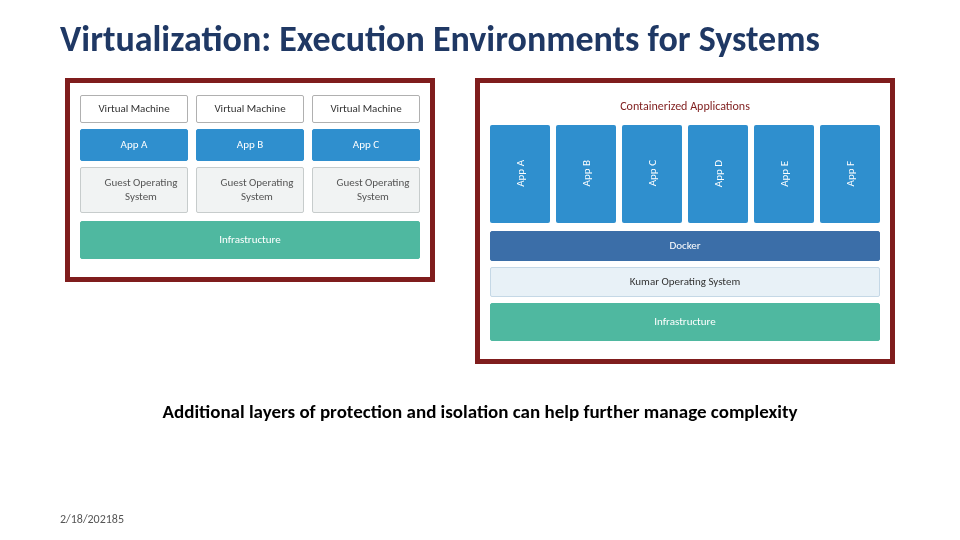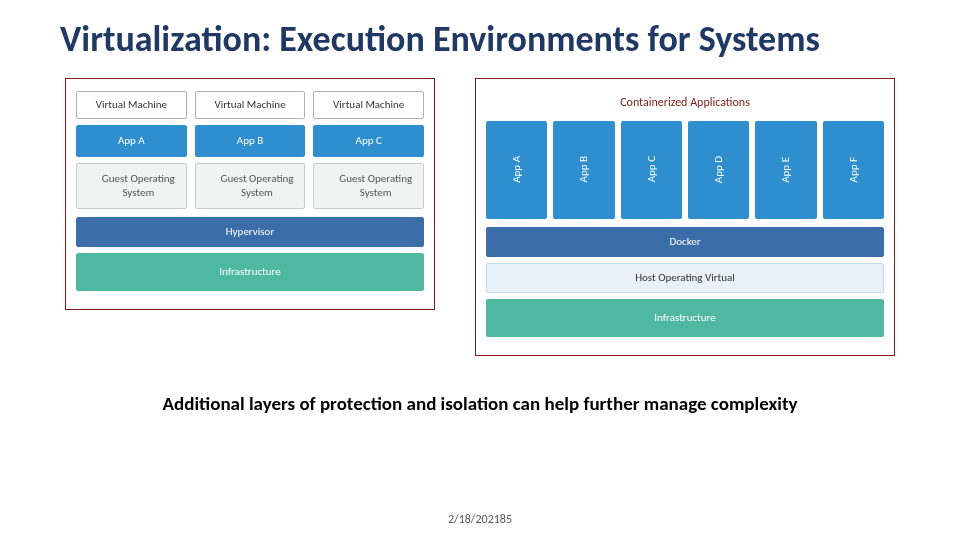--- a/index.html
+++ b/index.html
@@ -1,38 +1,38 @@
 <!DOCTYPE html>
 <html><head>
 <meta charset="utf-8">
 <style>
   * { box-sizing: border-box; margin: 0; padding: 0; }
   html, body { width: 960px; height: 540px; font-family: Calibri, Arial, sans-serif; background: #fff; overflow: hidden; }
   .slide { width: 960px; height: 540px; position: relative; padding: 20px 60px 0 60px; }
   .title { font-size: 36px; font-weight: 700; color: #1f3864; line-height: 1.1; margin-bottom: 18px; }
   .diagrams { display: flex; gap: 40px; justify-content: center; align-items: flex-start; }
-  .diagram { border: 1px solid #7f1d1d; background: #fff; padding: 12px 10px; }
+  .diagram { border: 5px solid #7f1d1d; background: #fff; padding: 12px 10px; }
   .vm-diagram { width: 370px; }
   .ct-diagram { width: 420px; }
   .vm-cols { display: flex; gap: 8px; margin-bottom: 8px; }
   .vm-col { flex: 1; display: flex; flex-direction: column; gap: 6px; }
   .box { text-align: center; font-size: 11px; border-radius: 2px; display: flex; align-items: center; justify-content: center; line-height: 1.2; padding: 6px 2px; }
   .box-white { background: #fff; border: 1px solid #b0b0b0; color: #333; height: 28px; }
   .box-blue { background: #2f8fce; color: #fff; border: 1px solid #2f8fce; height: 32px; }
   .box-gray { background: #f1f3f3; border: 1px solid #c7cccc; color: #555; height: 46px; padding-left: 16px; }
   .full-row { margin-bottom: 6px; }
   .bar-blue { background: #3b6ea8; color: #fff; border: 1px solid #3b6ea8; height: 30px; }
   .bar-teal { background: #4fb8a0; color: #fff; border: 1px solid #4fb8a0; height: 38px; }
   .bar-lightblue { background: #e8f1f7; color: #333; border: 1px solid #c5d8e6; height: 30px; }
   .bar-label { background: #fff; color: #7f1d1d; border: none; font-size: 12px; height: 24px; }
   .apps-row { display: flex; gap: 6px; margin-bottom: 8px; }
   .app-pill { flex: 1; background: #2f8fce; color: #fff; border-radius: 2px; height: 98px; display: flex; align-items: center; justify-content: center; }
   .app-pill span { writing-mode: vertical-rl; transform: rotate(180deg); font-size: 11px; }
   .subtitle { font-size: 19px; font-weight: 700; color: #000; text-align: center; margin-top: 36px; }
-  .footer { position: absolute; bottom: 14px; left: 0; right: 0; display: flex; justify-content: center; align-items: center; padding: 0 60px; font-size: 12px; color: #555; }
+  .footer { position: absolute; bottom: 14px; left: 0; right: 0; display: flex; justify-content: flex-start; align-items: center; padding: 0 60px; font-size: 12px; color: #555; }
   .footer .center { position: absolute; left: 50%; transform: translateX(-50%); }
 </style>
 </head>
 <body>
 
 <div class="slide">
 
   <h1 class="title">Virtualization: Execution Environments for Systems</h1>
 
   <div class="diagrams">
@@ -54,21 +54,20 @@
 System</div>
         </div>
         <div class="vm-col">
           <div class="box box-white">Virtual Machine</div>
           <div class="box box-blue">App C</div>
           <div class="box box-gray">Guest
 Operating
 System</div>
         </div>
       </div>
-      <div class="box bar-blue full-row">Hypervisor</div>
       <div class="box bar-teal full-row">Infrastructure</div>
     </div>
 
     <div class="diagram ct-diagram">
       <div class="box bar-label full-row">Containerized Applications</div>
       <div class="apps-row">
         <div class="app-pill">
             <span>App A</span>
           </div>
         <div class="app-pill">
@@ -81,21 +80,21 @@
             <span>App D</span>
           </div>
         <div class="app-pill">
             <span>App E</span>
           </div>
         <div class="app-pill">
             <span>App F</span>
           </div>
       </div>
       <div class="box bar-blue full-row">Docker</div>
-      <div class="box bar-lightblue full-row">Host Operating Virtual</div>
+      <div class="box bar-lightblue full-row">Kumar Operating System</div>
       <div class="box bar-teal full-row">Infrastructure</div>
     </div>
 
   </div>
 
   <div class="subtitle">Additional layers of protection and isolation can help further manage complexity</div>
 
   <div class="footer">
     <span>2/18/2021</span>
     <span>85</span>

